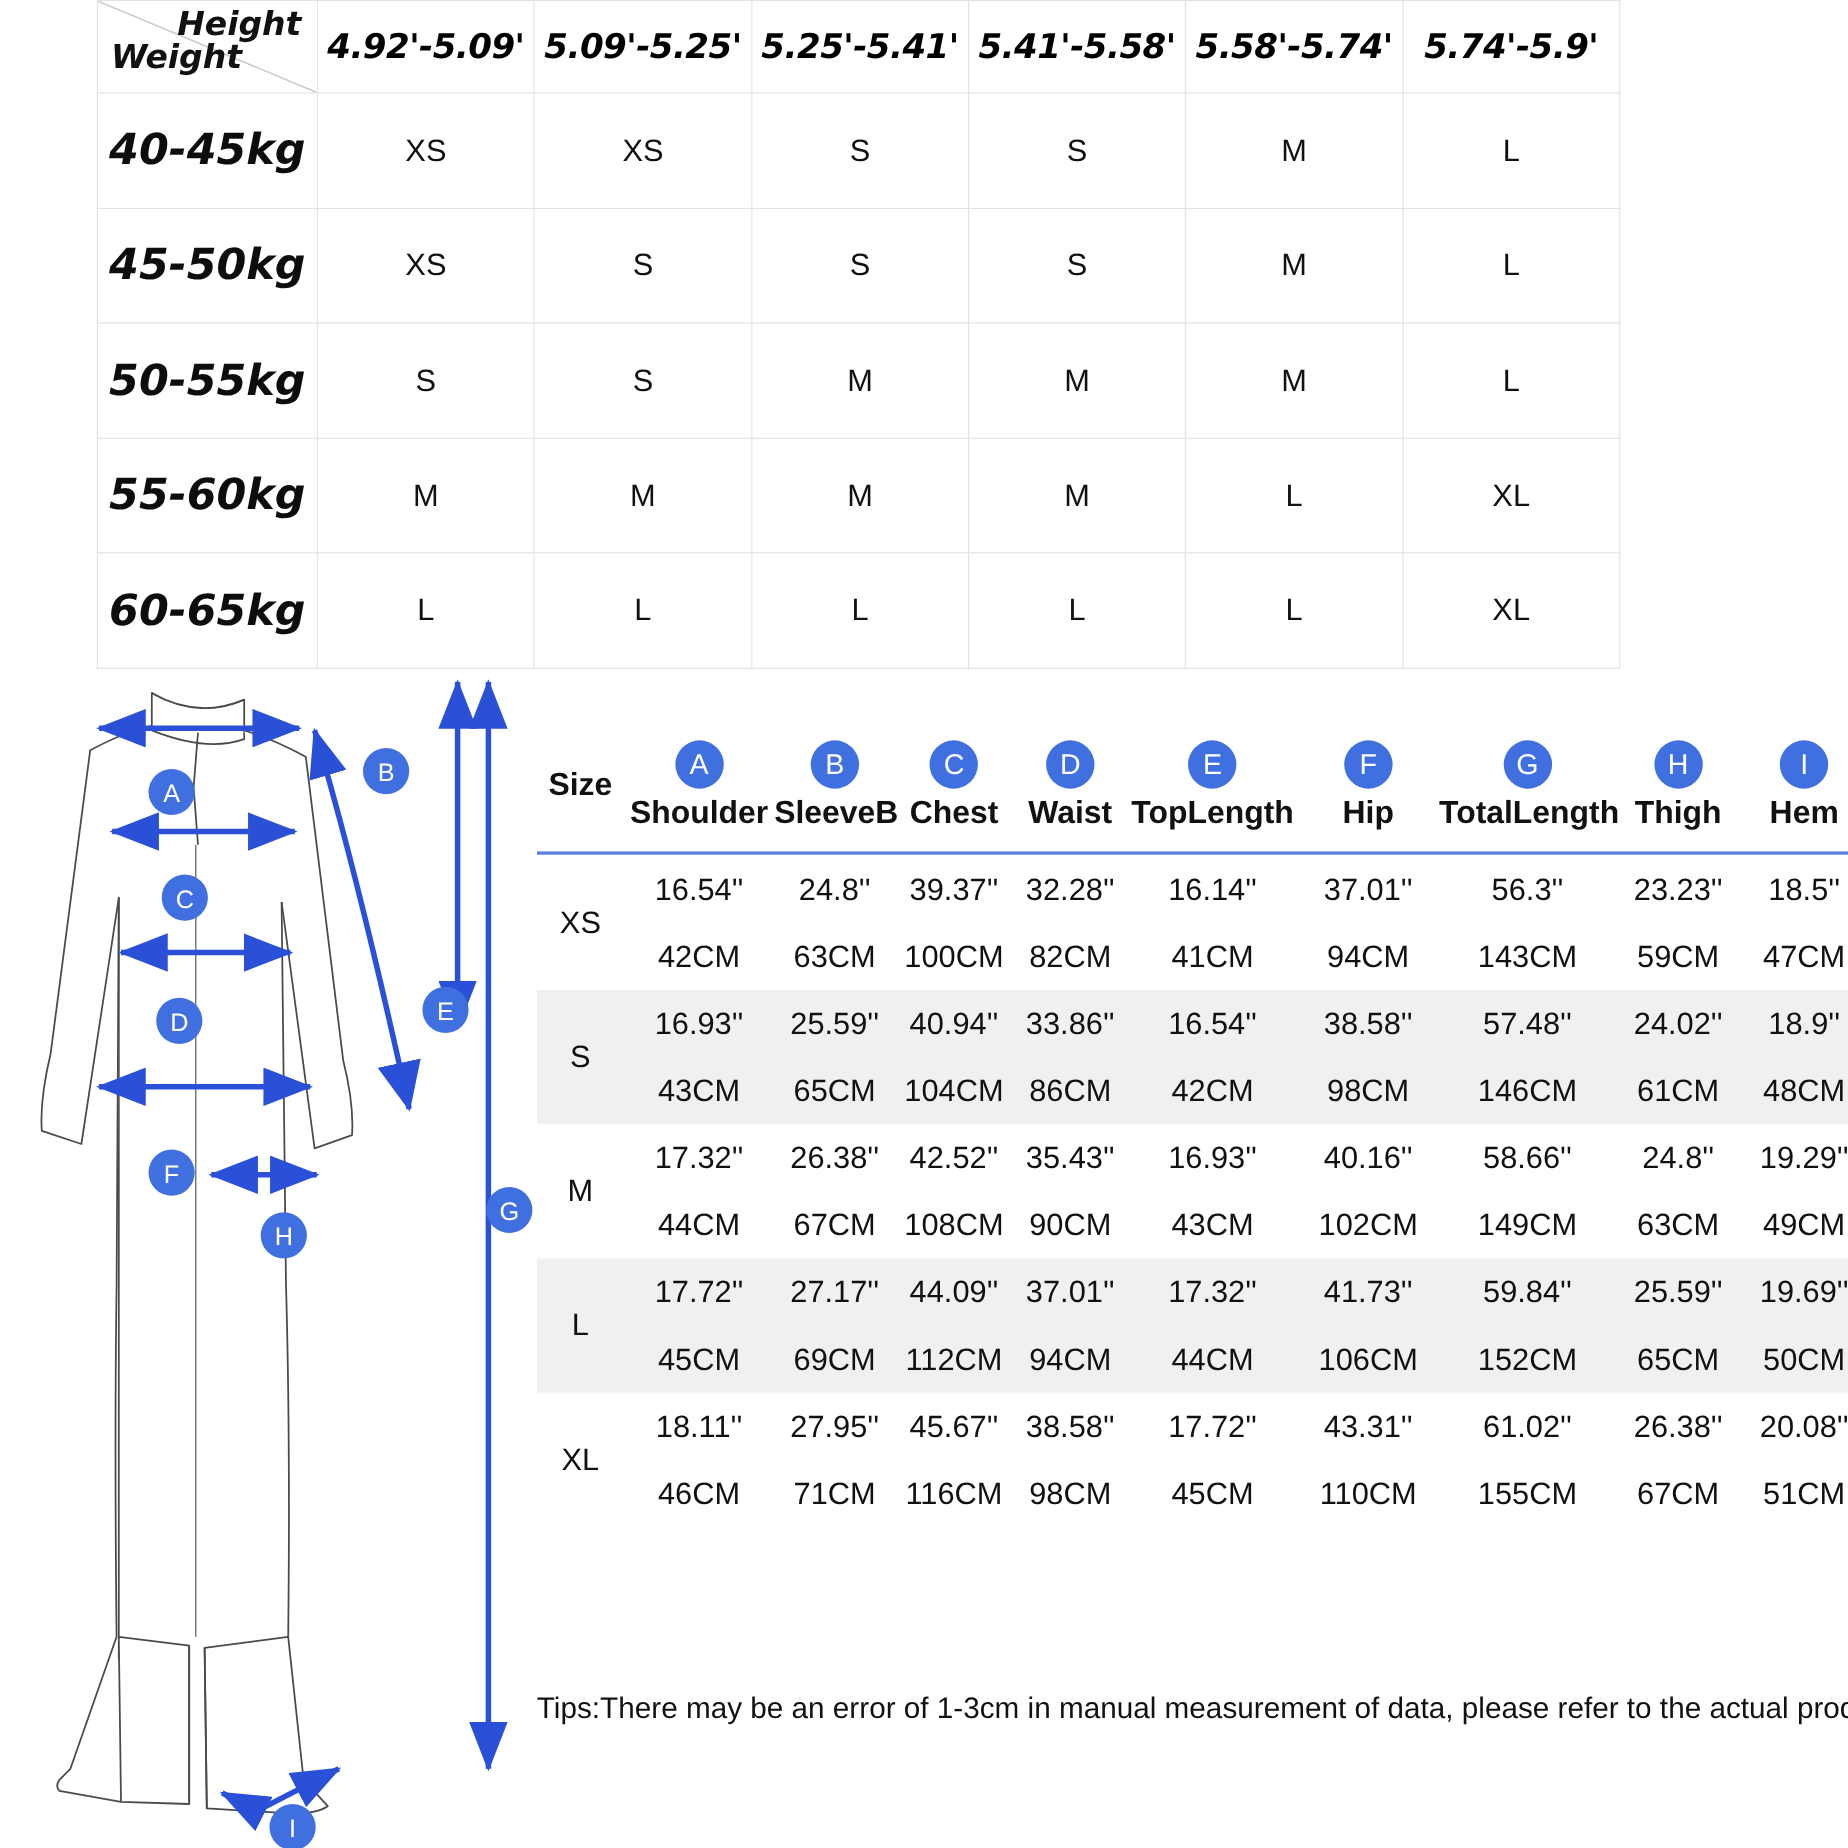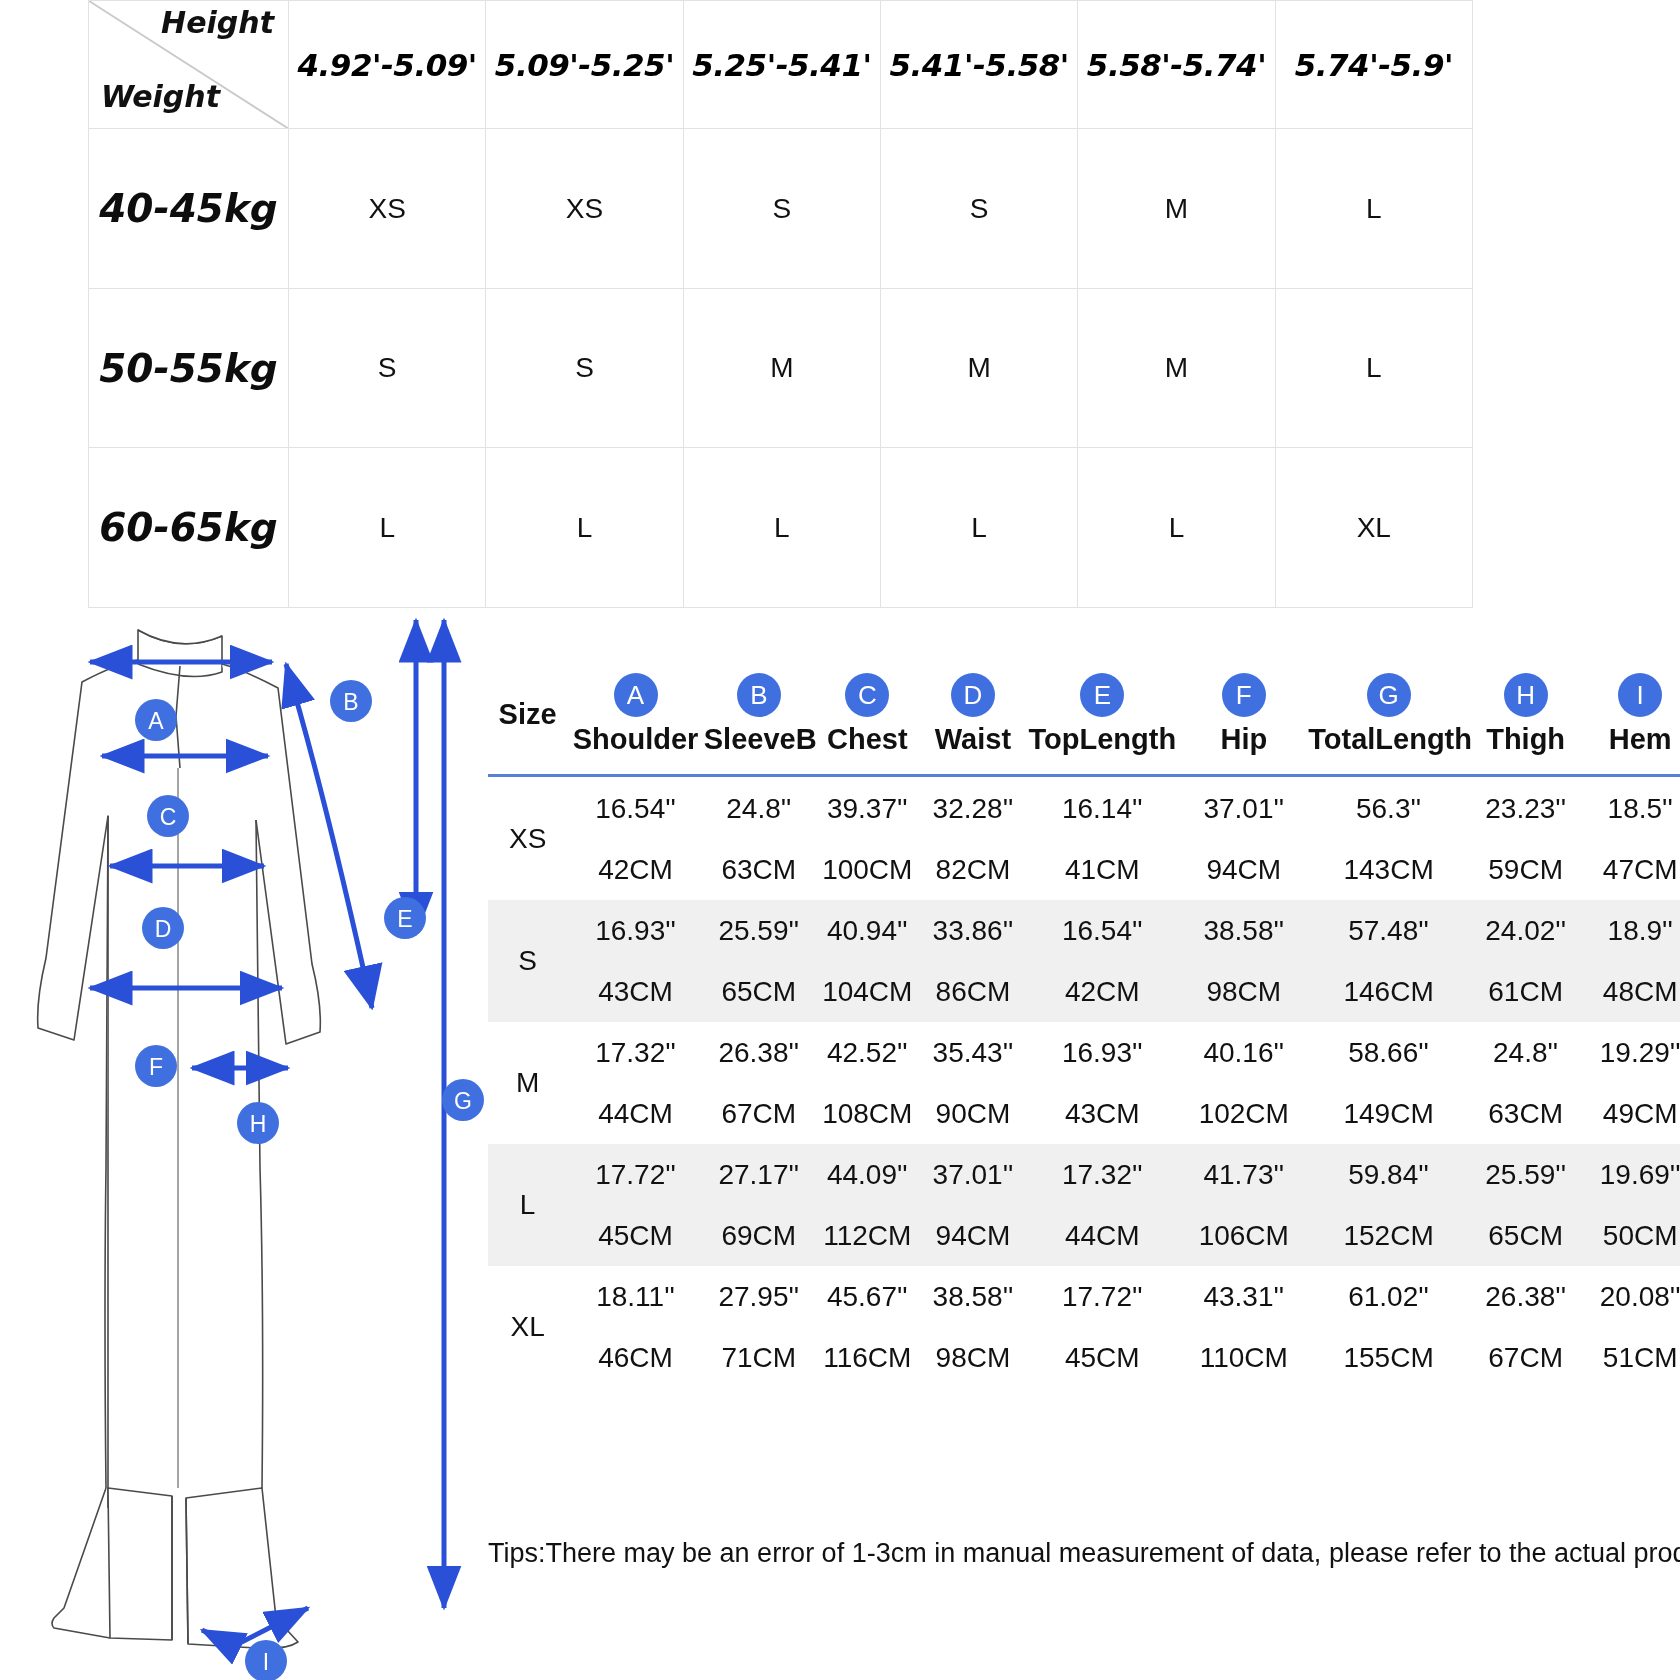--- a/index.html
+++ b/index.html
@@ -199,27 +199,45 @@
       <tr>
         <td class="wcell">40-45kg</td>
         <td class="szcell">XS</td>
         <td class="szcell">XS</td>
         <td class="szcell">S</td>
         <td class="szcell">S</td>
         <td class="szcell">M</td>
         <td class="szcell">L</td>
       </tr>
       <tr>
+        <td class="wcell">45-50kg</td>
+        <td class="szcell">XS</td>
+        <td class="szcell">S</td>
+        <td class="szcell">S</td>
+        <td class="szcell">S</td>
+        <td class="szcell">M</td>
+        <td class="szcell">L</td>
+      </tr>
+      <tr>
         <td class="wcell">50-55kg</td>
         <td class="szcell">S</td>
         <td class="szcell">S</td>
         <td class="szcell">M</td>
         <td class="szcell">M</td>
         <td class="szcell">M</td>
         <td class="szcell">L</td>
+      </tr>
+      <tr>
+        <td class="wcell">55-60kg</td>
+        <td class="szcell">M</td>
+        <td class="szcell">M</td>
+        <td class="szcell">M</td>
+        <td class="szcell">M</td>
+        <td class="szcell">L</td>
+        <td class="szcell">XL</td>
       </tr>
       <tr>
         <td class="wcell">60-65kg</td>
         <td class="szcell">L</td>
         <td class="szcell">L</td>
         <td class="szcell">L</td>
         <td class="szcell">L</td>
         <td class="szcell">L</td>
         <td class="szcell">XL</td>
       </tr>

